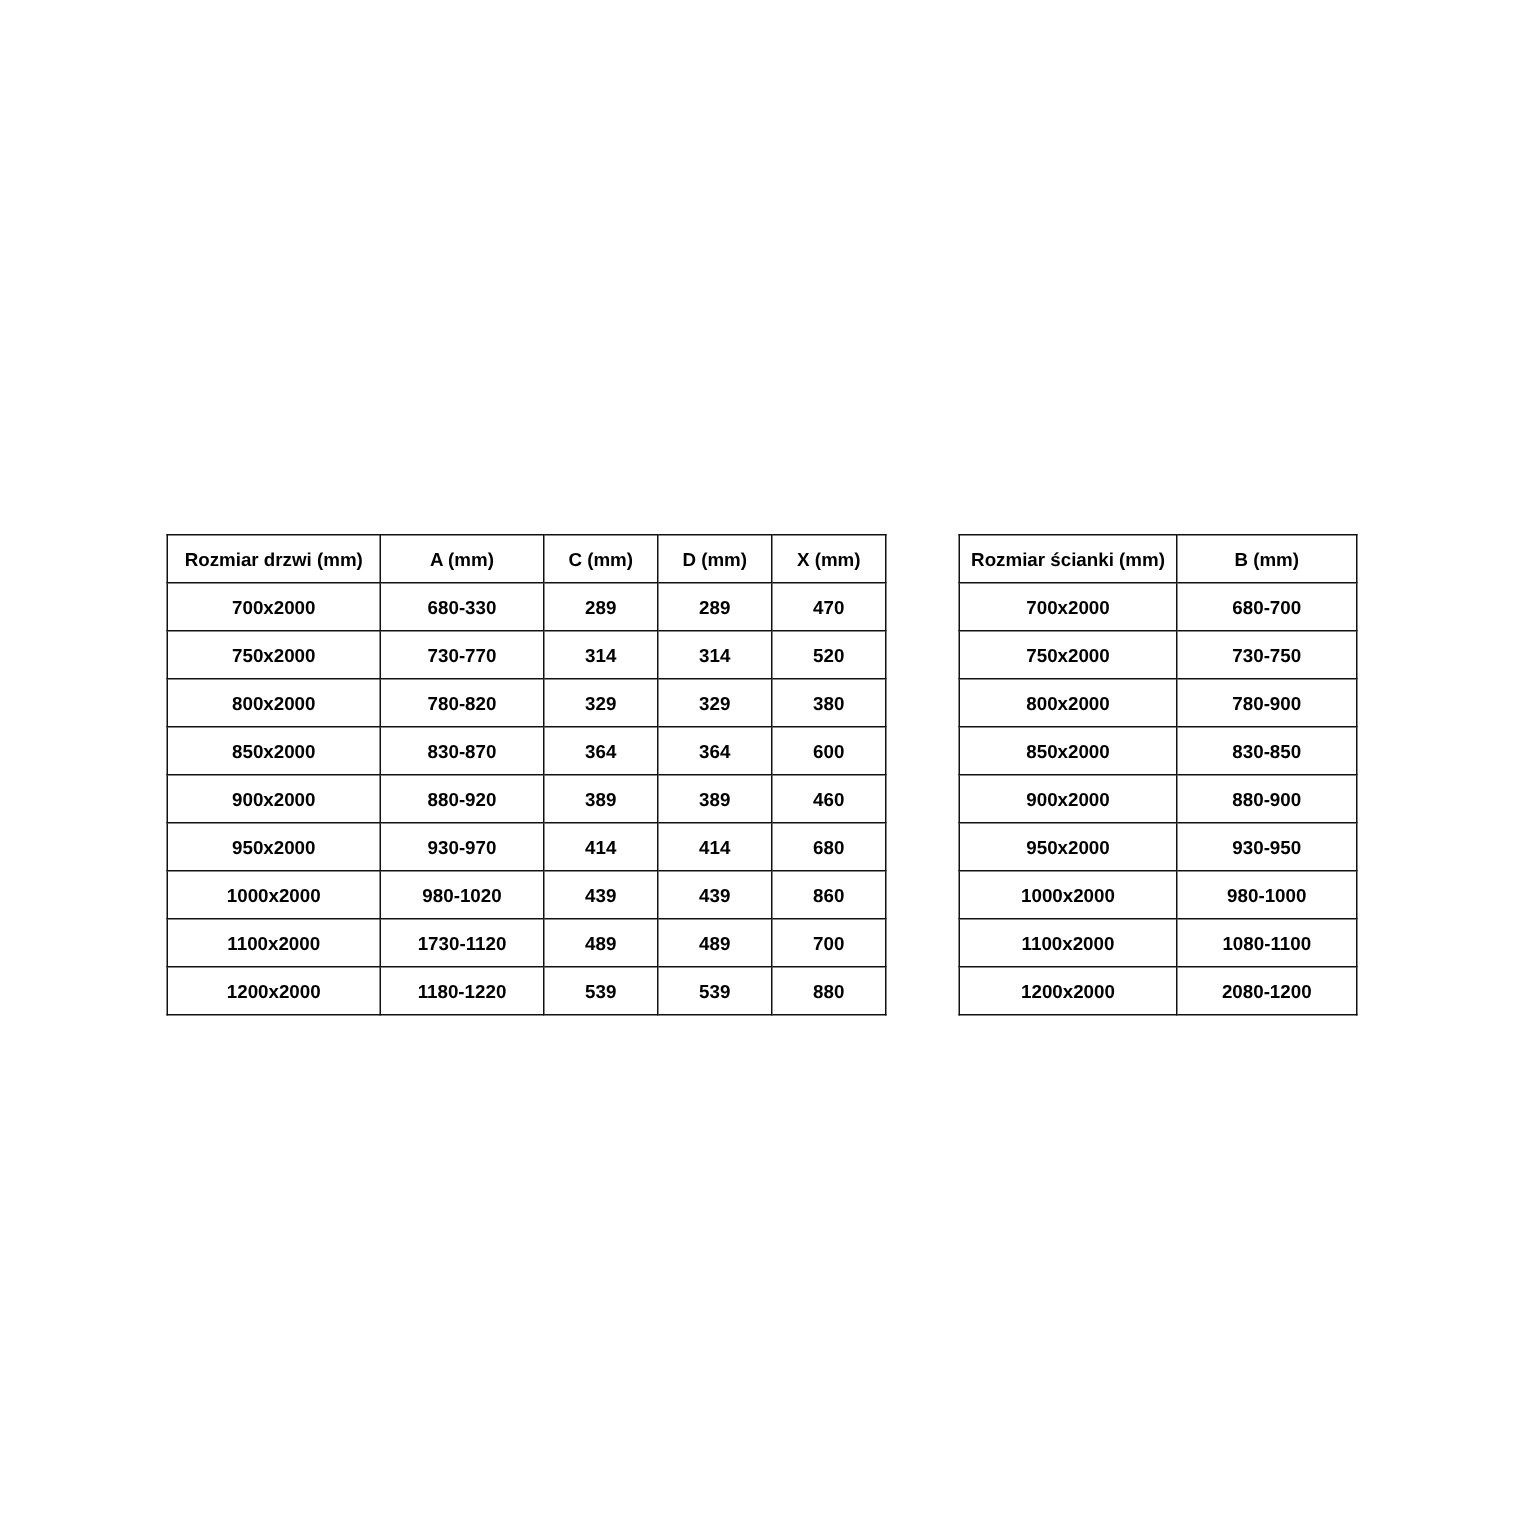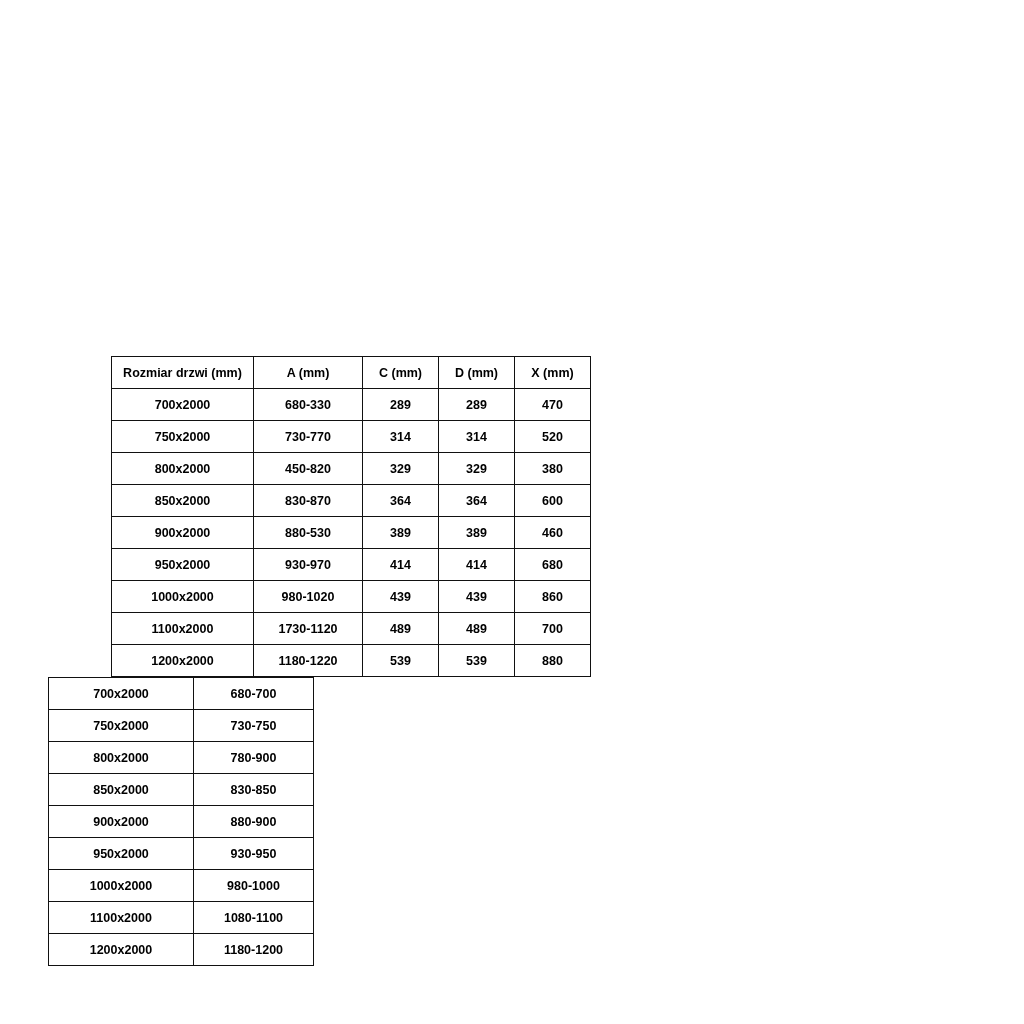--- a/index.html
+++ b/index.html
@@ -14,21 +14,20 @@
     color: #000000;
     position: relative;
     overflow: hidden;
   }
   #tables-wrap {
     position: absolute;
     left: 0;
     top: 356px;
     width: 1024px;
     display: flex;
-    flex-direction: column;
     align-items: flex-start;
   }
   .table-block {
     border-collapse: collapse;
     table-layout: fixed;
     background: #ffffff;
   }
   .table-block td {
     border: 1px solid #111111;
     height: 31px;
@@ -91,35 +90,35 @@
       </tr>
       <tr>
         <td>750x2000</td>
         <td>730-770</td>
         <td>314</td>
         <td>314</td>
         <td>520</td>
       </tr>
       <tr>
         <td>800x2000</td>
-        <td>450-820</td>
+        <td>780-820</td>
         <td>329</td>
         <td>329</td>
         <td>380</td>
       </tr>
       <tr>
         <td>850x2000</td>
         <td>830-870</td>
         <td>364</td>
         <td>364</td>
         <td>600</td>
       </tr>
       <tr>
         <td>900x2000</td>
-        <td>880-530</td>
+        <td>880-920</td>
         <td>389</td>
         <td>389</td>
         <td>460</td>
       </tr>
       <tr>
         <td>950x2000</td>
         <td>930-970</td>
         <td>414</td>
         <td>414</td>
         <td>680</td>
@@ -147,20 +146,24 @@
       </tr>
     </tbody>
   </table>
 
   <table class="table-block" id="wall-table">
     <colgroup>
       <col class="w0">
         <col class="w1">
     </colgroup>
     <tbody>
+      <tr class="header-row">
+        <td>Rozmiar ścianki (mm)</td>
+        <td>B (mm)</td>
+      </tr>
       <tr>
         <td>700x2000</td>
         <td>680-700</td>
       </tr>
       <tr>
         <td>750x2000</td>
         <td>730-750</td>
       </tr>
       <tr>
         <td>800x2000</td>
@@ -181,18 +184,18 @@
       <tr>
         <td>1000x2000</td>
         <td>980-1000</td>
       </tr>
       <tr>
         <td>1100x2000</td>
         <td>1080-1100</td>
       </tr>
       <tr>
         <td>1200x2000</td>
-        <td>1180-1200</td>
+        <td>2080-1200</td>
       </tr>
     </tbody>
   </table>
 
 </div>
 
 </body></html>

